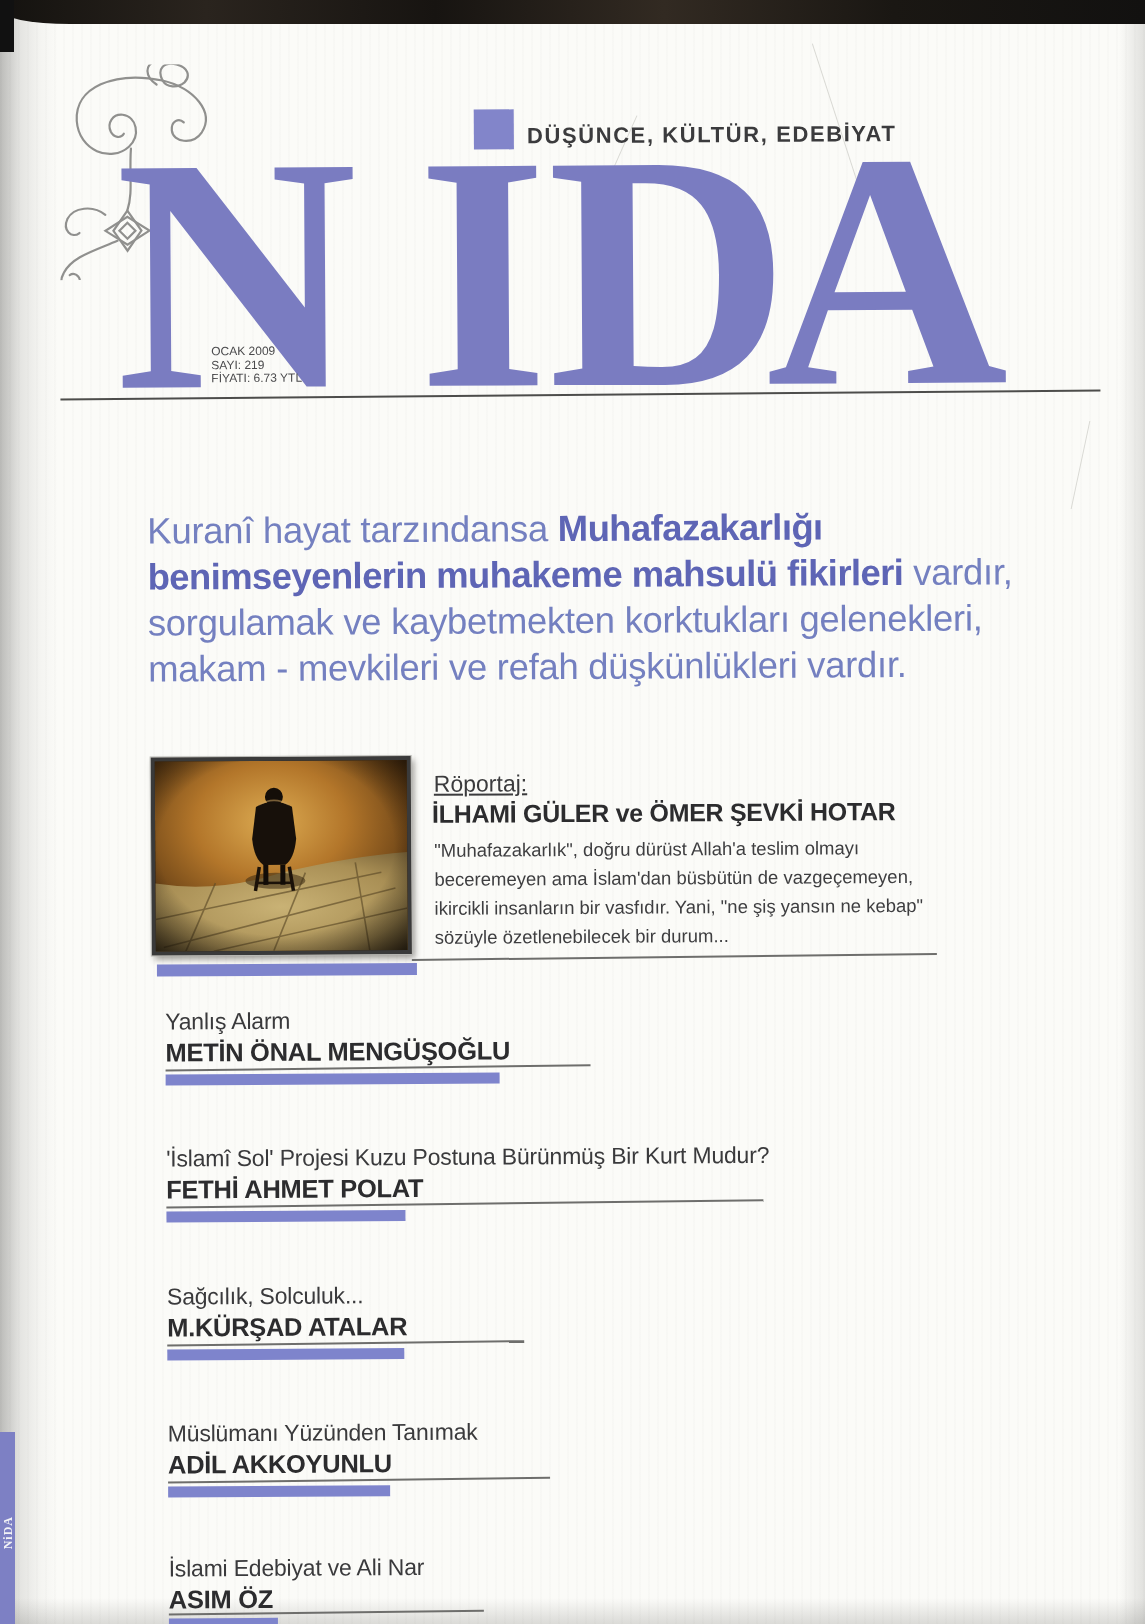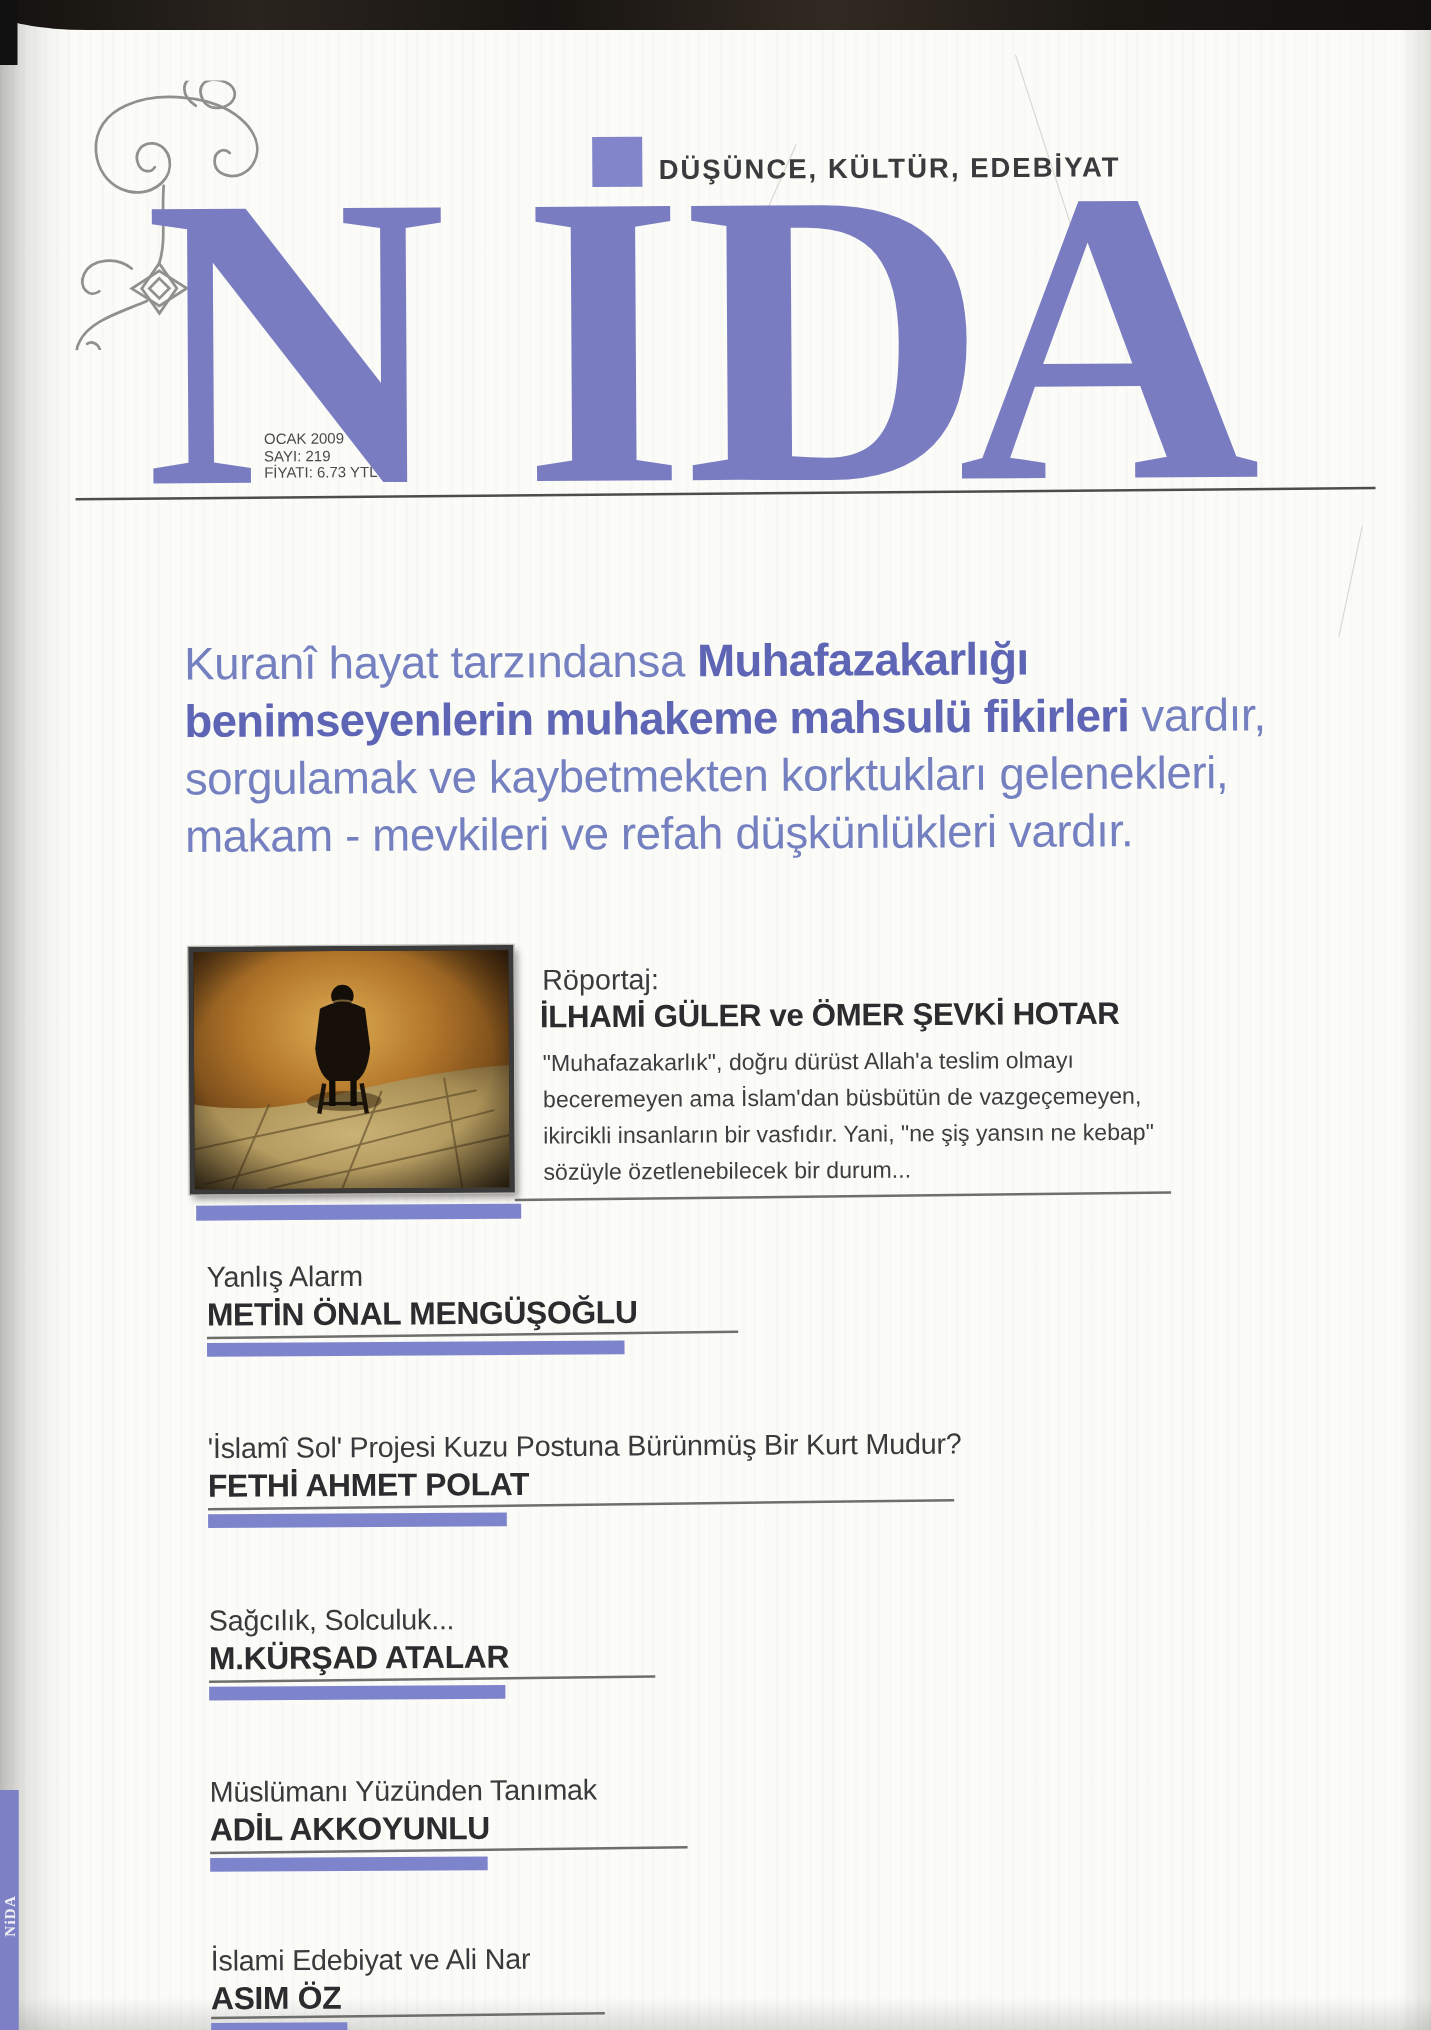--- a/index.html
+++ b/index.html
@@ -48,21 +48,21 @@
   
   .headline{position:absolute;left:148px;top:506px;font-size:36.5px;line-height:46px;
     color:#7480c0;letter-spacing:-0.3px;white-space:nowrap;}
   .headline b{color:#5e65b5;font-weight:bold;letter-spacing:-0.6px;}
 
   
   .photo-frame{position:absolute;left:150px;top:755px;width:252px;height:190px;
     border:4px solid #3a3a3a;outline:1px solid #b9b9b5;background:#241a10;
     box-shadow:3px 4px 6px rgba(40,35,28,.45);}
   .photo-frame svg{display:block;}
-  .int-label{position:absolute;left:433px;top:770px;font-size:23px;color:#3b3b3d;}
+  .int-label{position:absolute;left:433px;top:770px;font-size:23px;color:#3b3b3d;text-decoration:underline;}
   .int-names{position:absolute;left:431px;top:799px;font-size:25px;font-weight:bold;
     letter-spacing:-0.3px;color:#2c2c2e;}
   .int-quote{position:absolute;left:433px;top:835px;width:496px;font-size:18.5px;
     line-height:29px;color:#3e3e40;}
   .int-hairline{position:absolute;left:410px;top:958px;width:525px;height:1.5px;background:#6e6e6c;
     transform:rotate(-0.3deg);transform-origin:left;}
   .int-bar{position:absolute;left:155px;top:962px;width:260px;height:12px;background:#7e84cc;}
 
   
   .entry{position:absolute;left:163px;}

